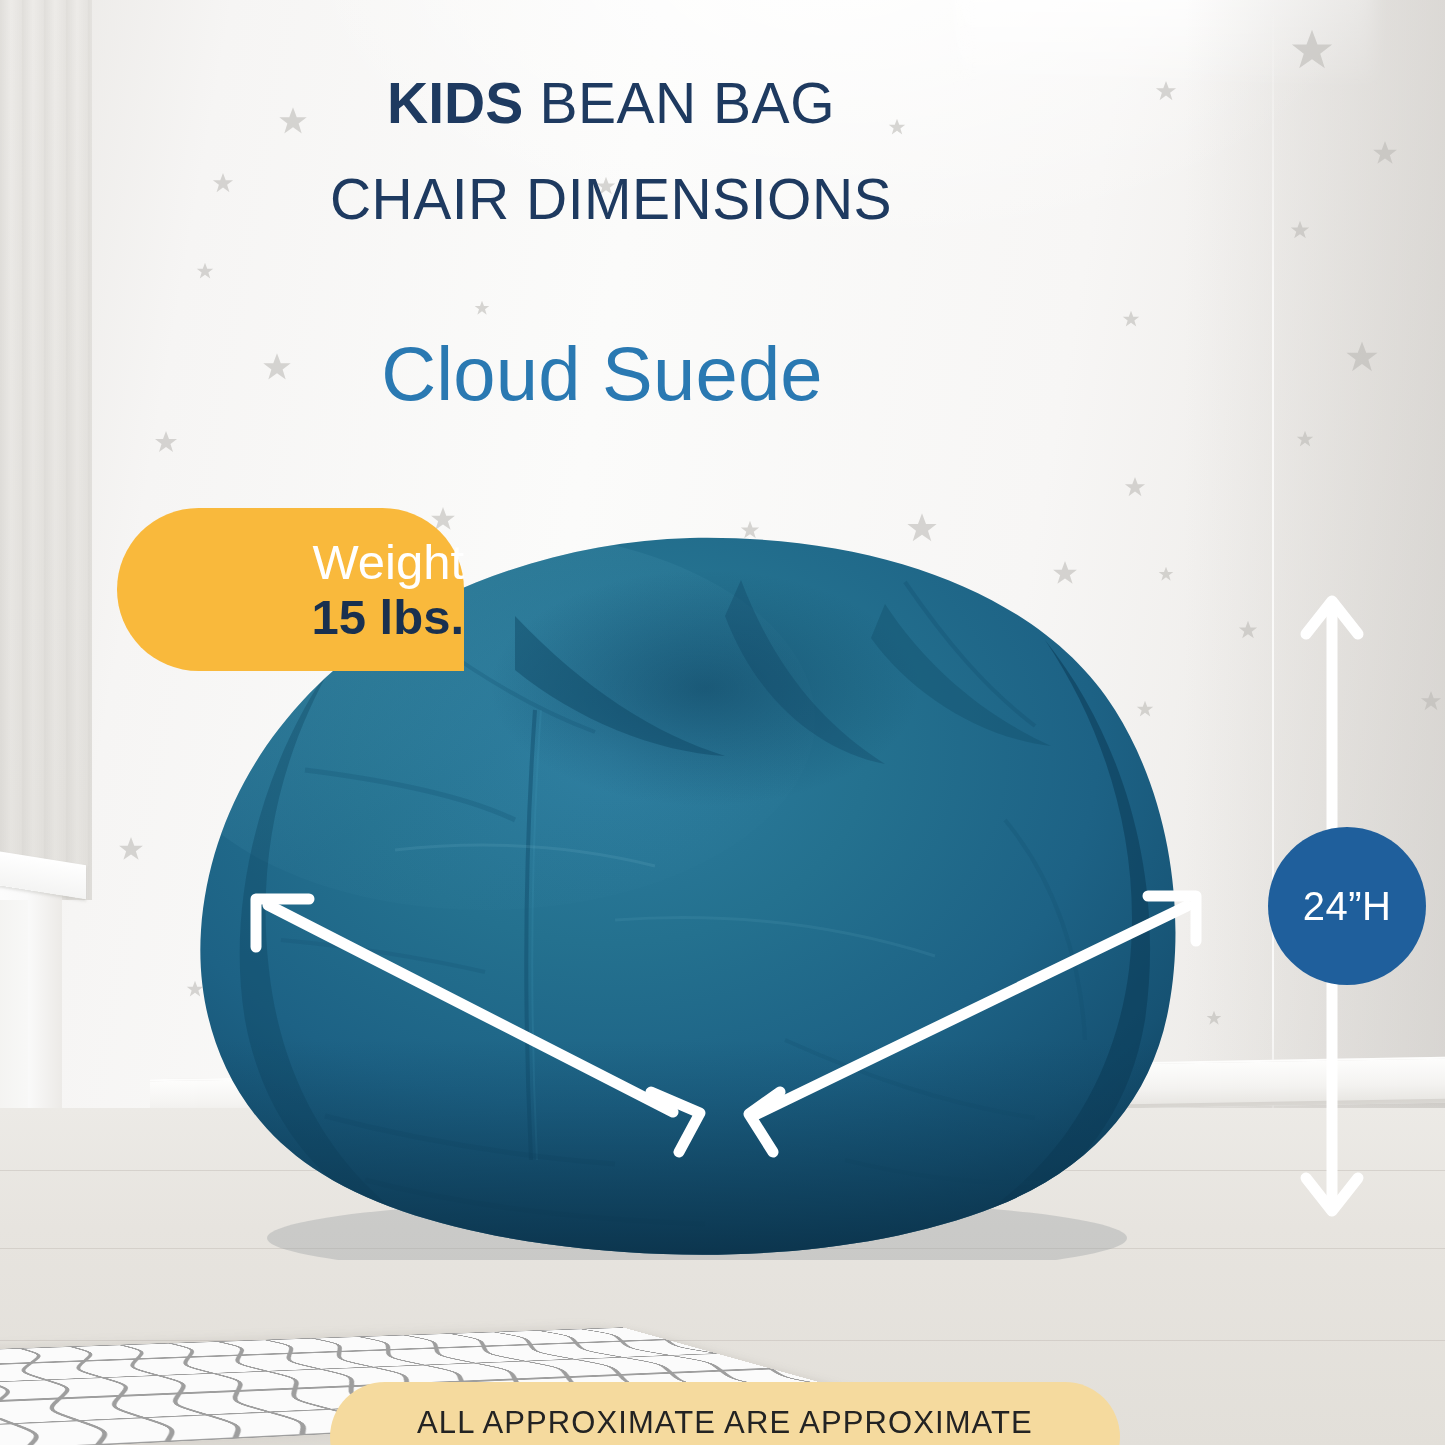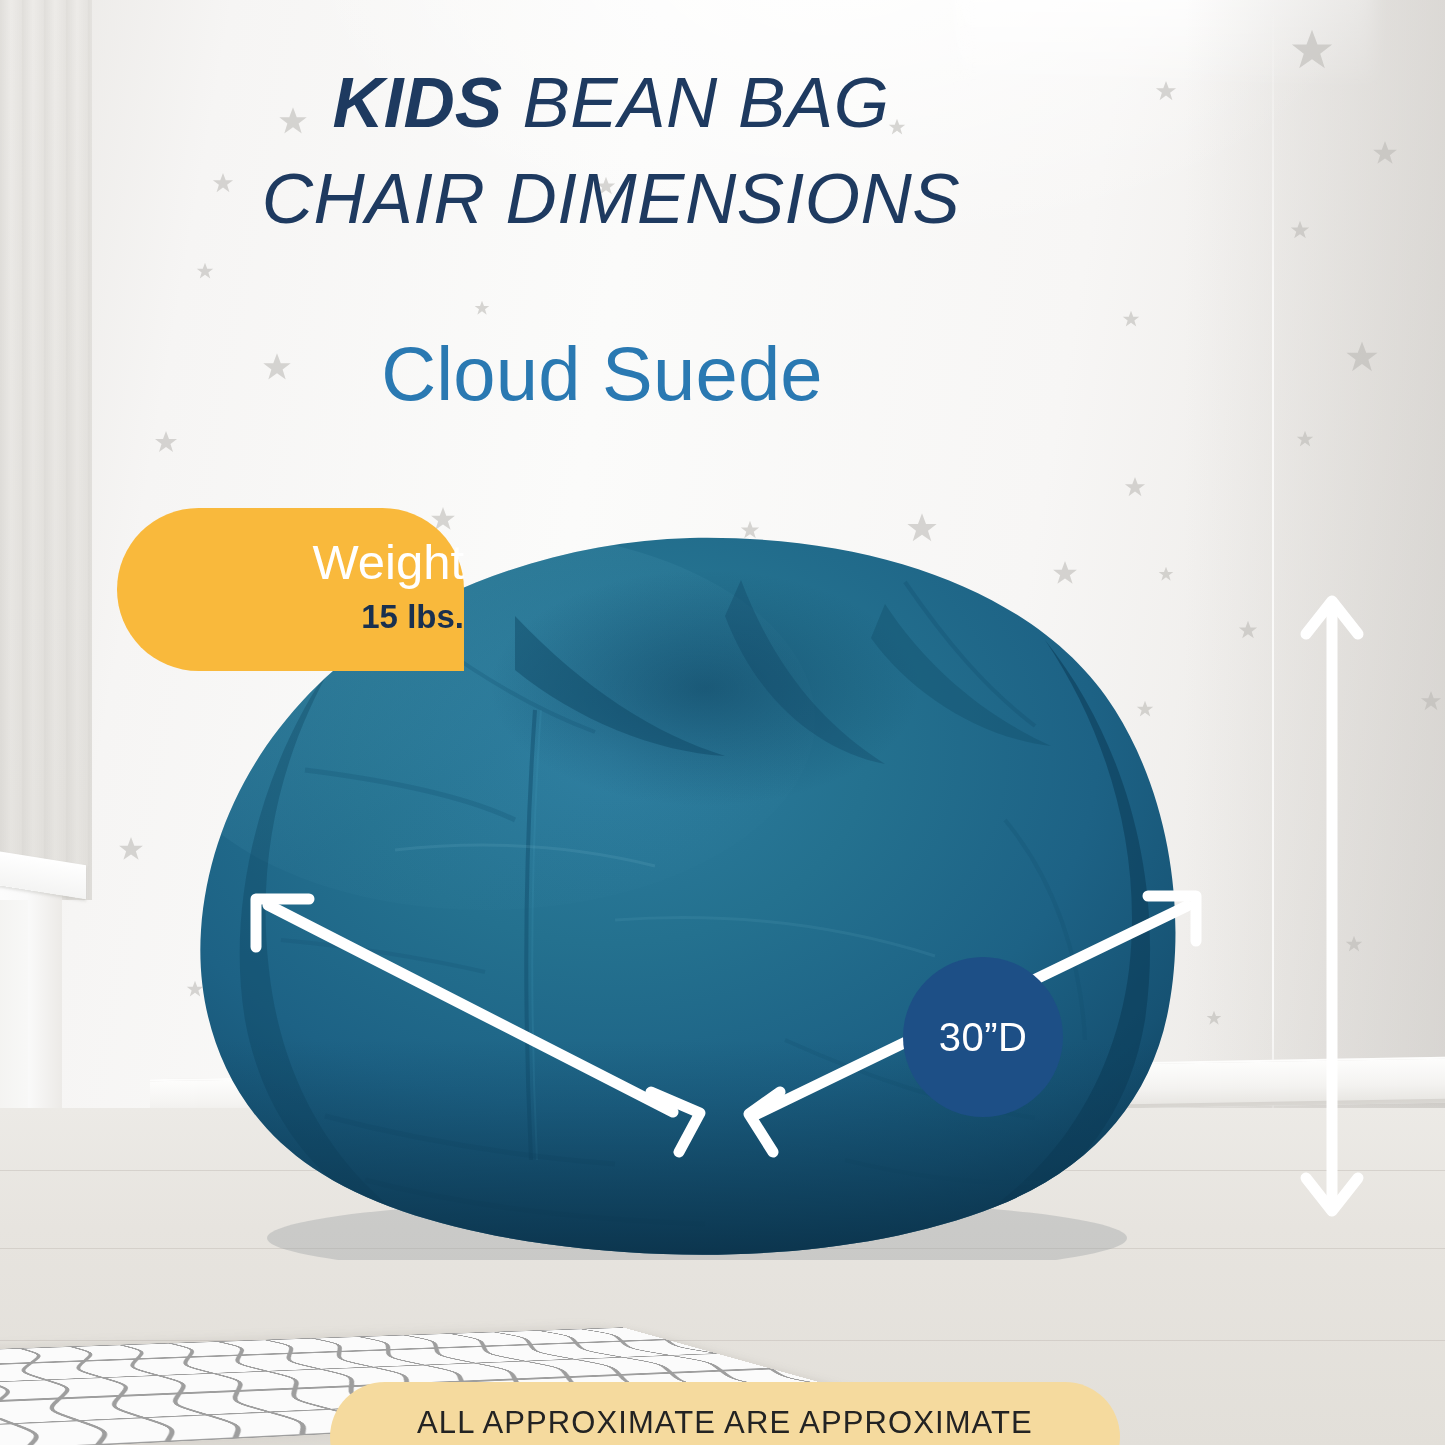--- a/index.html
+++ b/index.html
@@ -105,40 +105,39 @@
   .star { position:absolute; fill:#b9b7b3; opacity:.55; }
 
   
   .beanbag { position:absolute; left:185px; top:520px; width:1010px; height:740px; }
   .beanbag svg { width:100%; height:100%; display:block; }
 
   
   .headline {
     position:absolute; left:0; top:55px; width:1222px;
     text-align:center; color:#1e3a60;
-    font-size:71px; line-height:96px; letter-spacing:.5px;
+    font-size:57px; line-height:96px; letter-spacing:.5px;
     font-weight:400;
-    font-style:italic;
   }
   .headline .strong { font-weight:700; letter-spacing:0px; }
   .subhead {
     position:absolute; left:0; top:330px; width:1204px;
     text-align:center; color:#2a79b2;
     font-size:76px; line-height:88px; font-weight:400; letter-spacing:.2px;
   }
 
   
   .weight-badge {
     position:absolute; left:117px; top:508px; width:347px; height:163px;
     background:#f9b93c;
     border-radius:82px 82px 0 82px;
     display:flex; flex-direction:column; align-items:flex-end; justify-content:center;
   }
   .weight-label { color:#ffffff; font-size:49px; line-height:54px; font-weight:400; }
-  .weight-value { color:#19304f; font-size:33px; line-height:56px; font-weight:700; }
+  .weight-value { color:#19304f; font-size:49px; line-height:56px; font-weight:700; }
 
   
   .dim {
     position:absolute; border-radius:50%;
     display:flex; align-items:center; justify-content:center;
     color:#ffffff; font-size:40px; font-weight:400; letter-spacing:.5px;
     white-space:nowrap;
   }
   .dim-w { left:403px; top:941px; width:160px; height:160px; background:#1d4f86; }
   .dim-d { left:903px; top:957px; width:160px; height:160px; background:#1d4f86; }
@@ -396,19 +395,19 @@
       <polyline points="1148,896 1196,896 1196,941"></polyline>
 
       <polyline points="780,1092 749,1114 773,1152"></polyline>
 
       <line x1="1332" y1="608" x2="1332" y2="1205"></line>
       <polyline points="1306,634 1332,601 1358,634"></polyline>
       <polyline points="1306,1178 1332,1211 1358,1178"></polyline>
     </g>
   </svg>
 
-  <div class="dim dim-d">30”D</div>
+  <div class="dim dim-h">24”H</div>
 
   <div class="footer-banner">
     <span class="footer-text">ALL APPROXIMATE ARE APPROXIMATE</span>
   </div>
 
 </div>
 
 </body></html>

